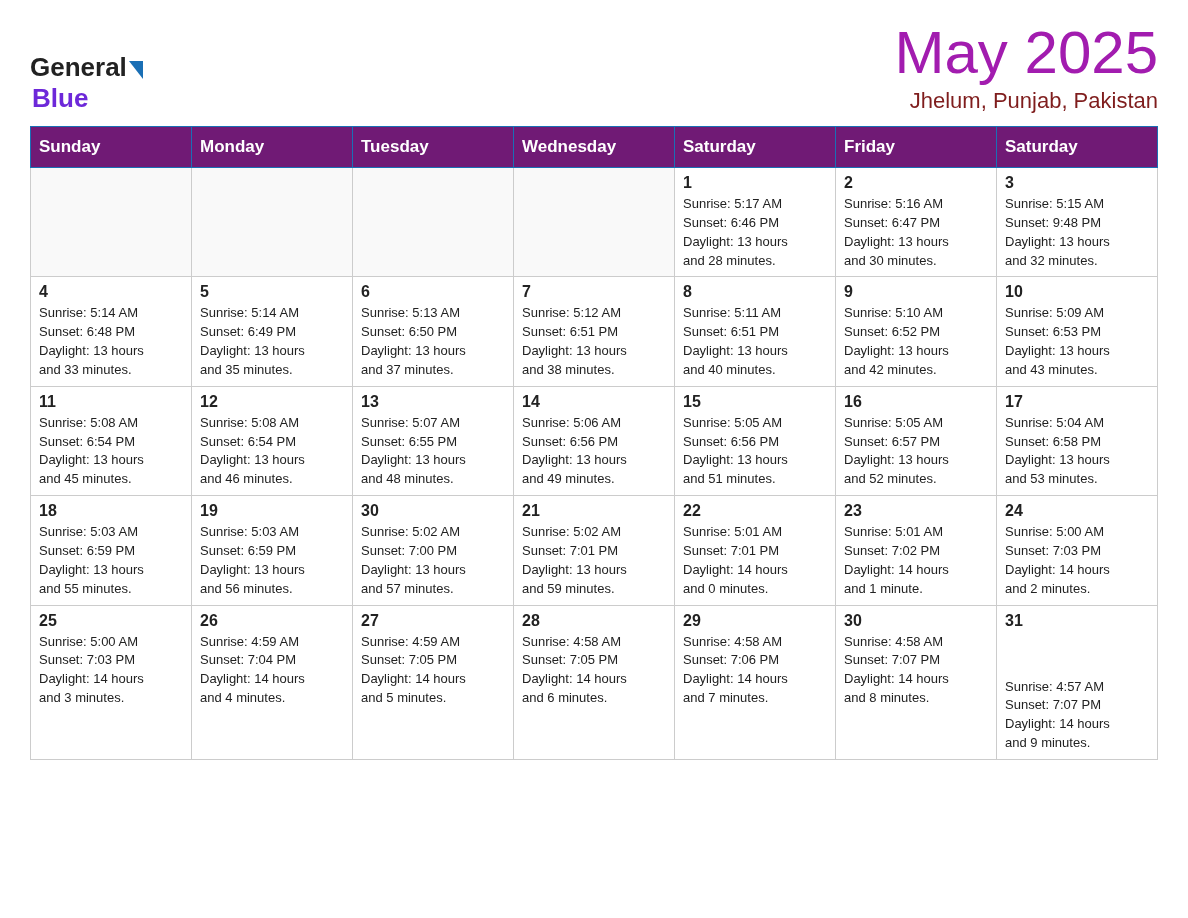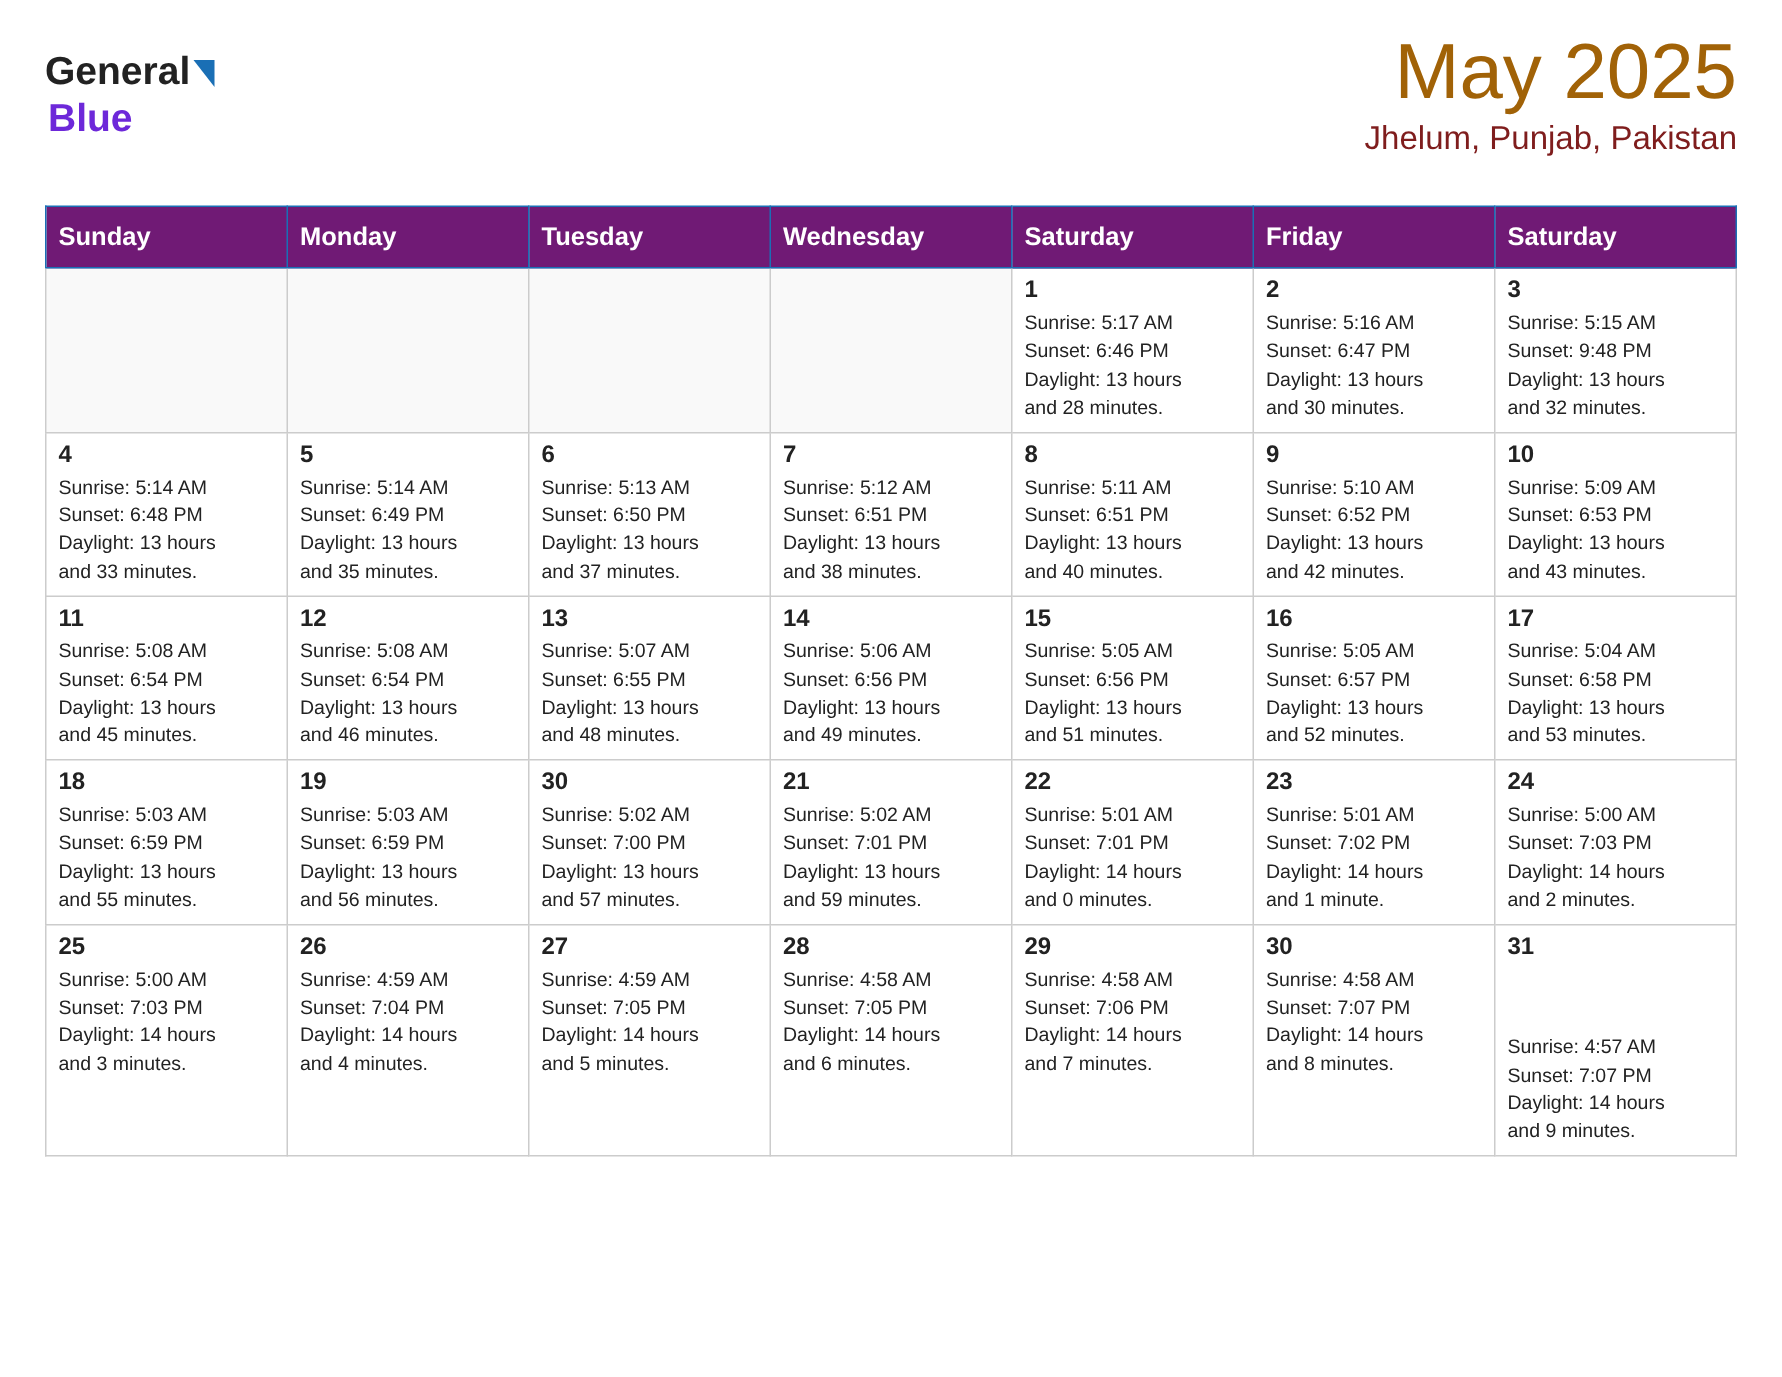--- a/index.html
+++ b/index.html
@@ -7,22 +7,22 @@
       font-family: Arial, sans-serif;
       background: #fff;
       color: #222;
       padding: 20px 30px;
       width: 1188px;
       min-height: 918px;
     }
     .header {
       display: flex;
       justify-content: space-between;
-      align-items: center;
-      margin-bottom: 32px;
+      align-items: flex-end;
+      margin-bottom: 12px;
     }
     .logo {
       display: flex;
       flex-direction: column;
       align-items: flex-start;
     }
     .logo-top {
       display: flex;
       align-items: center;
     }
@@ -43,23 +43,23 @@
     .logo-blue {
       font-size: 26px;
       font-weight: bold;
       color: #6d28d9;
       margin-left: 2px;
     }
     .title-block {
       text-align: right;
     }
     .month-year {
-      font-size: 52px;
+      font-size: 60px;
       font-weight: 300;
-      color: #a16207;
+      color: #a21caf;
       line-height: 1.1;
     }
     .location {
       font-size: 22px;
       color: #7f1d1d;
       margin-top: 2px;
     }
     .calendar {
       width: 100%;
       border-collapse: collapse;

